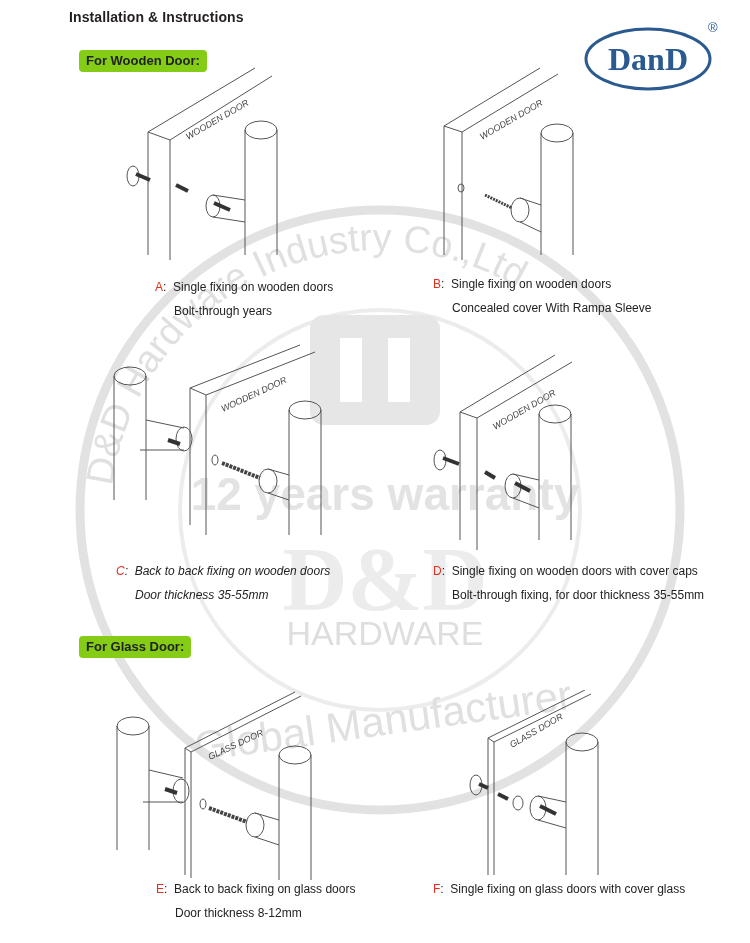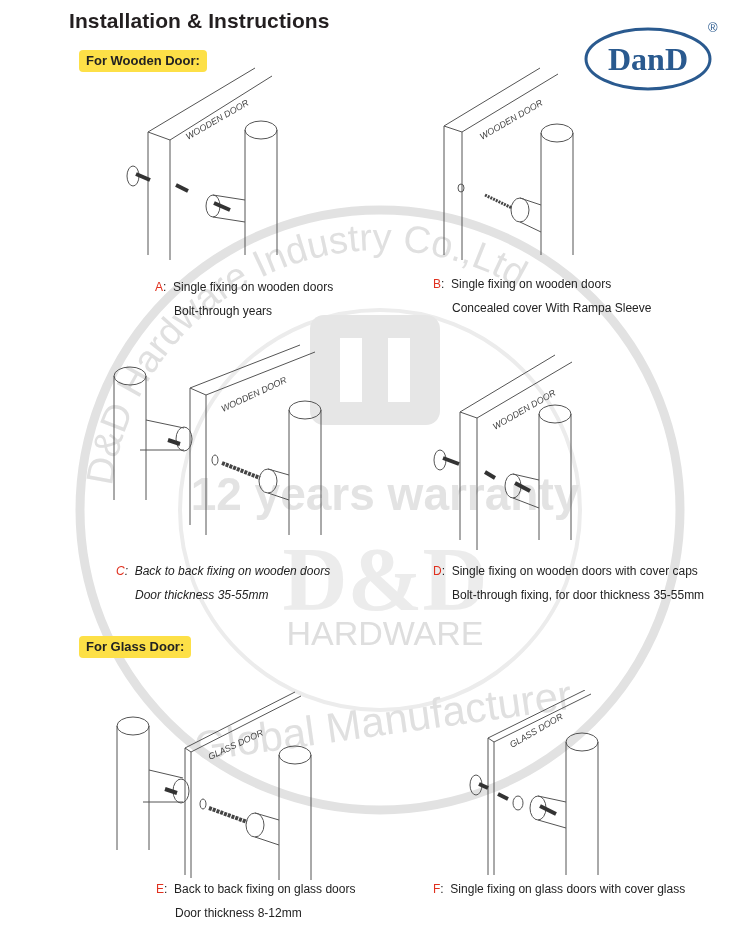--- a/index.html
+++ b/index.html
@@ -1,20 +1,20 @@
 <!DOCTYPE html>
 <html><head>
 <meta charset="utf-8">
 <style>
   html, body { margin:0; padding:0; background:#ffffff; }
   body { width:750px; height:943px; position:relative; overflow:hidden; font-family:"Liberation Sans", sans-serif; color:#222; }
-  .title { position:absolute; left:69px; top:9px; font-size:21px; font-weight:bold; color:#231f20; letter-spacing:0.1px; }
+  .title { position:absolute; left:69px; top:9px; font-size:14px; font-weight:bold; color:#231f20; letter-spacing:0.1px; }
   .logo { position:absolute; left:583px; top:26px; width:130px; height:66px; }
   .reg { position:absolute; left:708px; top:20px; font-size:13px; color:#2a5a8f; }
-  .section-label { position:absolute; height:22px; line-height:22px; padding:0 7px; background:#fde047; border-radius:4px; font-size:13px; font-weight:bold; color:#222; }
+  .section-label { position:absolute; height:22px; line-height:22px; padding:0 7px; background:#84cc16; border-radius:4px; font-size:13px; font-weight:bold; color:#222; }
   .watermark { position:absolute; left:0; top:0; width:750px; height:943px; pointer-events:none; }
   .diagram { position:absolute; }
   .caption { position:absolute; font-size:12px; color:#222; white-space:nowrap; }
   .caption .letter { color:#e0301e; }
   .caption .line2 { display:block; margin-top:10px; padding-left:19px; }
 </style>
 </head>
 <body>
 
 <svg class="watermark" viewBox="0 0 750 943">

